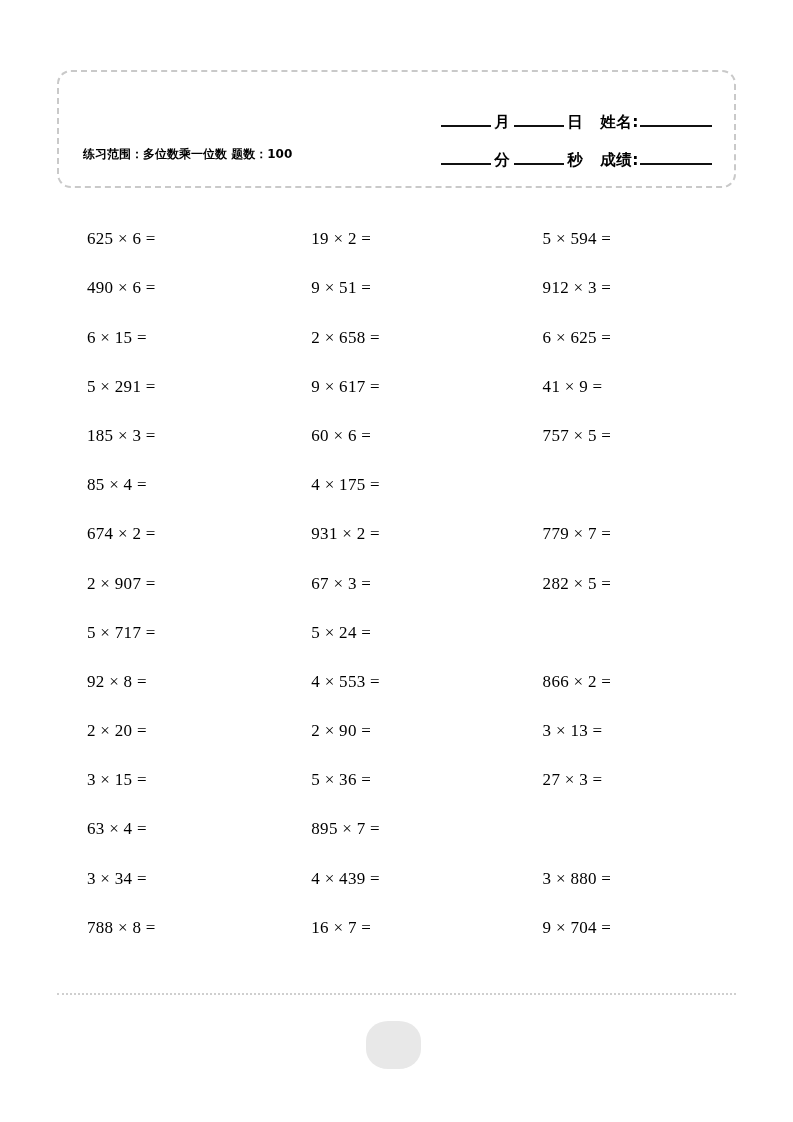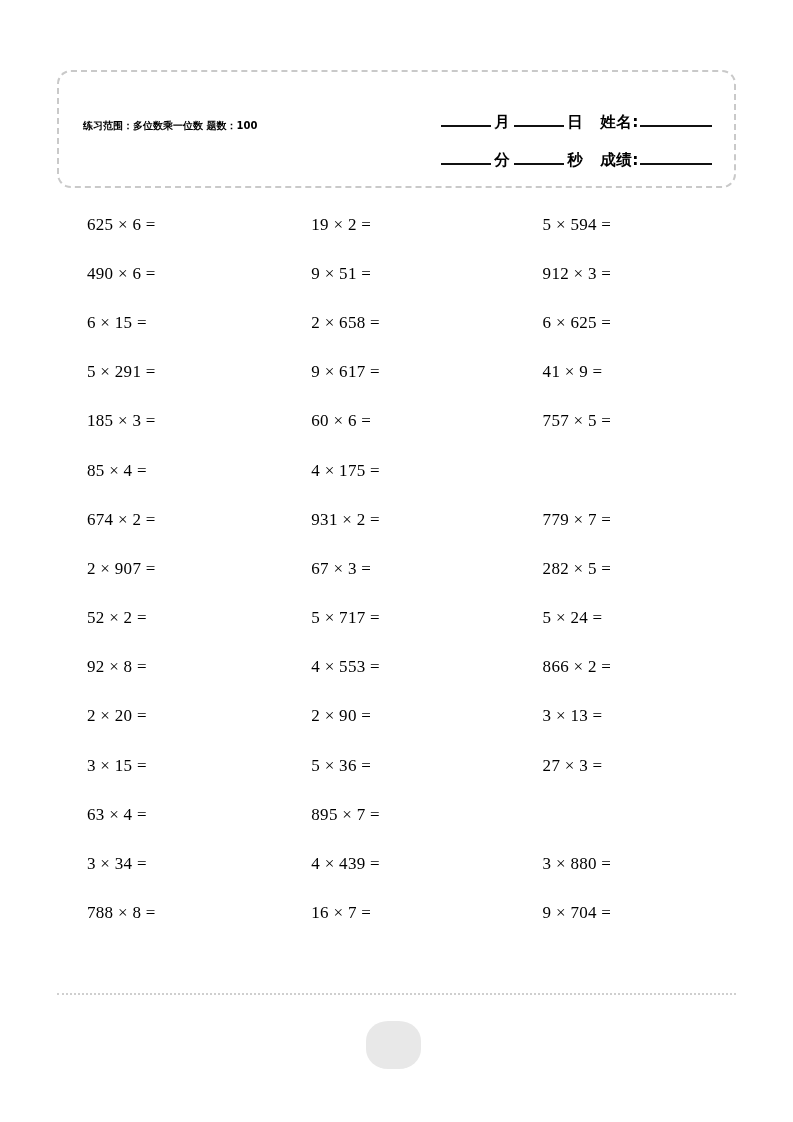--- a/index.html
+++ b/index.html
@@ -24,24 +24,24 @@
     width: 679px;
     height: 118px;
     border: 2px dashed #c9c9c9;
     border-radius: 14px;
     box-sizing: border-box;
   }
 
   #practice-scope {
     position: absolute;
     left: 24px;
-    top: 44px;
+    top: 73px;
     width: 250px;
     font-family: "DejaVu Sans", "Liberation Sans", sans-serif;
-    font-size: 10px;
+    font-size: 12px;
     line-height: 19px;
     letter-spacing: 0px;
     color: #000;
     font-weight: 600;
   }
 
   #meta-lines {
     position: absolute;
     right: 22px;
     top: 22px;
@@ -87,21 +87,21 @@
   
   #problem-grid {
     position: absolute;
     left: 57px;
     top: 200px;
     width: 679px;
   }
   .prow {
     display: flex;
     height: 49.2px;
-    align-items: center;
+    align-items: flex-end;
   }
   .pcell {
     width: 226.3px;
     box-sizing: border-box;
   }
   .pcell .expr {
     display: inline-block;
     padding-left: 30px;
     font-size: 17px;
     font-family: "Liberation Serif", "DejaVu Serif", serif;
@@ -196,21 +196,20 @@
       <div class="pcell"><span class="expr">674 × 2 =</span></div>
       <div class="pcell"><span class="expr">931 × 2 =</span></div>
       <div class="pcell"><span class="expr">779 × 7 =</span></div>
     </div>
     <div class="prow">
       <div class="pcell"><span class="expr">2 × 907 =</span></div>
       <div class="pcell"><span class="expr">67 × 3 =</span></div>
       <div class="pcell"><span class="expr">282 × 5 =</span></div>
     </div>
     <div class="prow">
-      <div class="pcell"><span class="expr">52 × 2 =</span></div>
       <div class="pcell"><span class="expr">5 × 717 =</span></div>
       <div class="pcell"><span class="expr">5 × 24 =</span></div>
     </div>
     <div class="prow">
       <div class="pcell"><span class="expr">92 × 8 =</span></div>
       <div class="pcell"><span class="expr">4 × 553 =</span></div>
       <div class="pcell"><span class="expr">866 × 2 =</span></div>
     </div>
     <div class="prow">
       <div class="pcell"><span class="expr">2 × 20 =</span></div>

